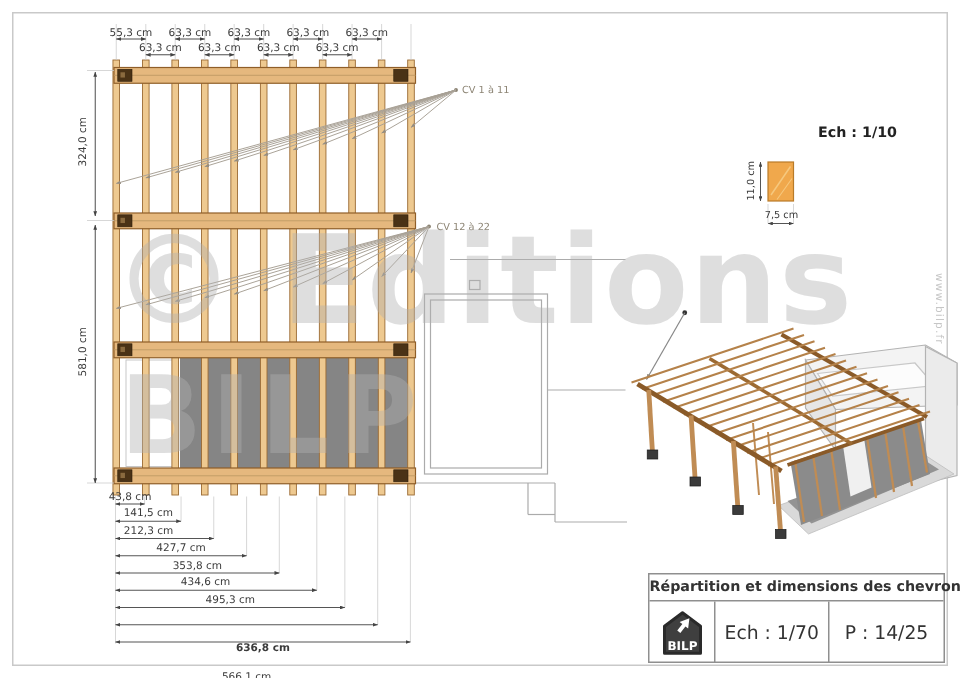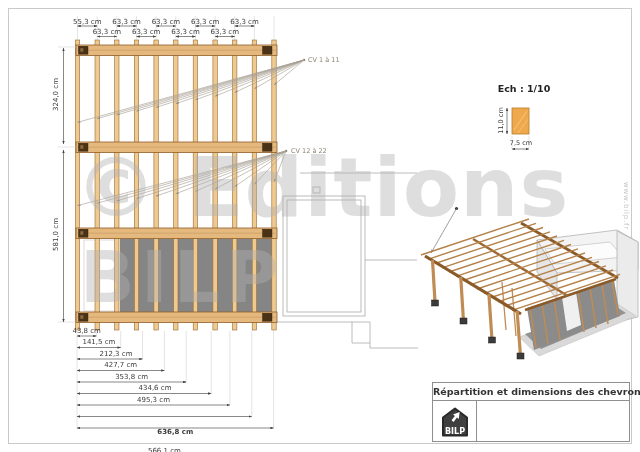--- a/index.html
+++ b/index.html
@@ -288,32 +288,32 @@
   <div class="dimlbl" style="left:84.9px;top:28px;width:44px;">63,3 cm</div>
   <div class="dimlbl" style="left:124.2px;top:28px;width:44px;">63,3 cm</div>
   <div class="dimlbl" style="left:163.5px;top:28px;width:44px;">63,3 cm</div>
   <div class="dimlbl" style="left:202.8px;top:28px;width:44px;">63,3 cm</div>
 
   <div class="dimlbl rot270" style="left:25.5px;top:90px;width:60px;">324,0 cm</div>
   <div class="dimlbl rot270" style="left:25.5px;top:230px;width:60px;">581,0 cm</div>
 
   <div class="dimlbl" style="left:63.7px;top:326.5px;width:46px;">43,8 cm</div>
   <div class="dimlbl" style="left:75.9px;top:338px;width:46px;">141,5 cm</div>
-  <div class="dimlbl" style="left:93px;top:349.5px;width:46px;">212,3 cm</div>
+  <div class="dimlbl" style="left:76px;top:349.5px;width:46px;">212,3 cm</div>
   <div class="dimlbl" style="left:97.7px;top:361px;width:46px;">427,7 cm</div>
   <div class="dimlbl" style="left:108.6px;top:372.5px;width:46px;">353,8 cm</div>
-  <div class="dimlbl" style="left:132px;top:384px;width:46px;">434,6 cm</div>
+  <div class="dimlbl" style="left:114px;top:384px;width:46px;">434,6 cm</div>
   <div class="dimlbl" style="left:130.5px;top:395.5px;width:46px;">495,3 cm</div>
   <div class="dimlbl" style="left:141.4px;top:407px;width:46px;margin-top:40px;">566,1 cm</div>
   <div class="dimlbl" style="left:152.3px;top:428px;width:46px;font-weight:bold;">636,8 cm</div>
 
   <div class="cv" style="left:308px;top:56px;">CV 1 à 11</div>
   <div class="cv" style="left:291px;top:147px;text-align:center;">CV 12 à 22</div>
 
-  <div class="sectitle" style="top:83px;">Ech : 1/10</div>
+  <div class="sectitle" style="top:83px;text-align:right;">Ech : 1/10</div>
   <div class="dimlbl small rot270" style="left:479px;top:115.5px;width:44px;">11,0 cm</div>
   <div class="dimlbl small" style="left:499px;top:139px;width:44px;">7,5 cm</div>
 
 
   <div class="site">www.bilp.fr</div>
 
   <div class="wm" style="left:75px;top:140px;font-size:82px;">© Editions</div>
   <div class="wm" style="left:80px;top:235px;font-size:72px;letter-spacing:6px;">BILP</div>
 
   <div class="tblock">
@@ -321,15 +321,17 @@
     <div class="bd">
       <div class="cell c-logo">
         <svg width="26" height="30" viewBox="0 0 26 30" style="position:static;">
           <polygon points="13,1.5 25,10.5 25,28.5 1,28.5 1,10.5" fill="#3F3F3F" stroke="#2A2A2A" stroke-width="2" stroke-linejoin="round"></polygon>
           <g transform="rotate(38 13 11)">
             <polygon points="13,3.5 9.4,9.5 11.7,9.5 11.7,15 14.3,15 14.3,9.5 16.6,9.5" fill="#ffffff"></polygon>
           </g>
           <text x="13" y="26.5" font-size="8" font-weight="bold" fill="#ffffff" text-anchor="middle" font-family="DejaVu Sans, sans-serif">BILP</text>
         </svg>
       </div>
+      <div class="cell c-scale">Ech : 1/70</div>
+      <div class="cell c-page">P : 14/25</div>
     </div>
   </div>
 </div>
 
 </body></html>

